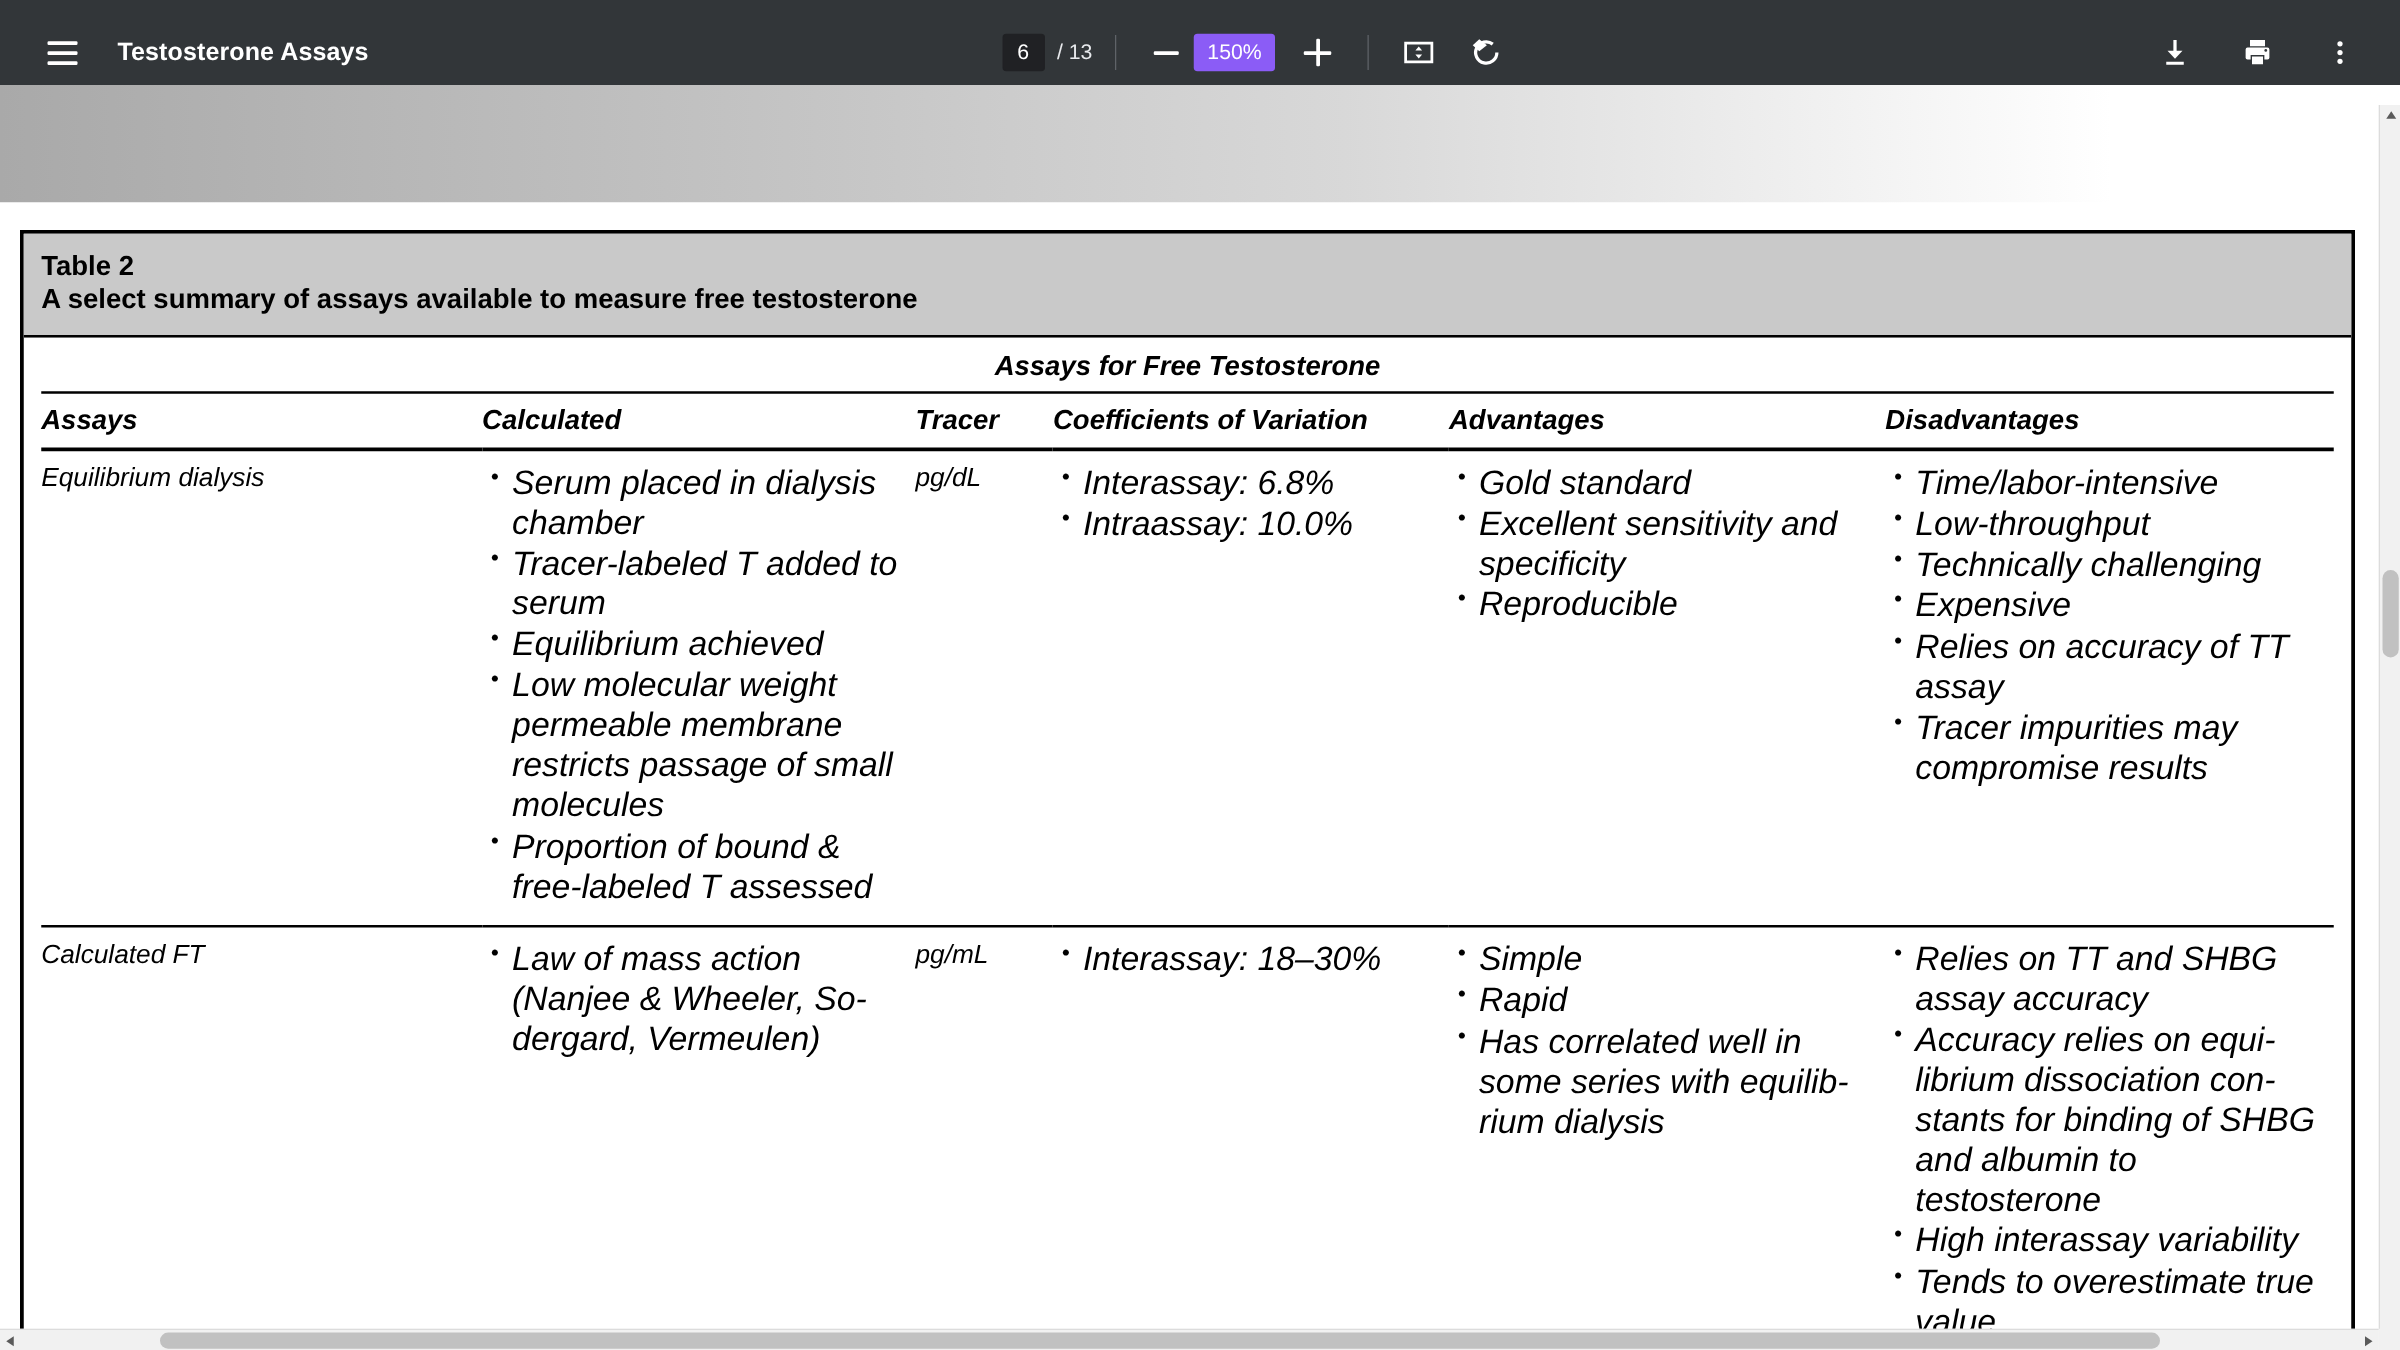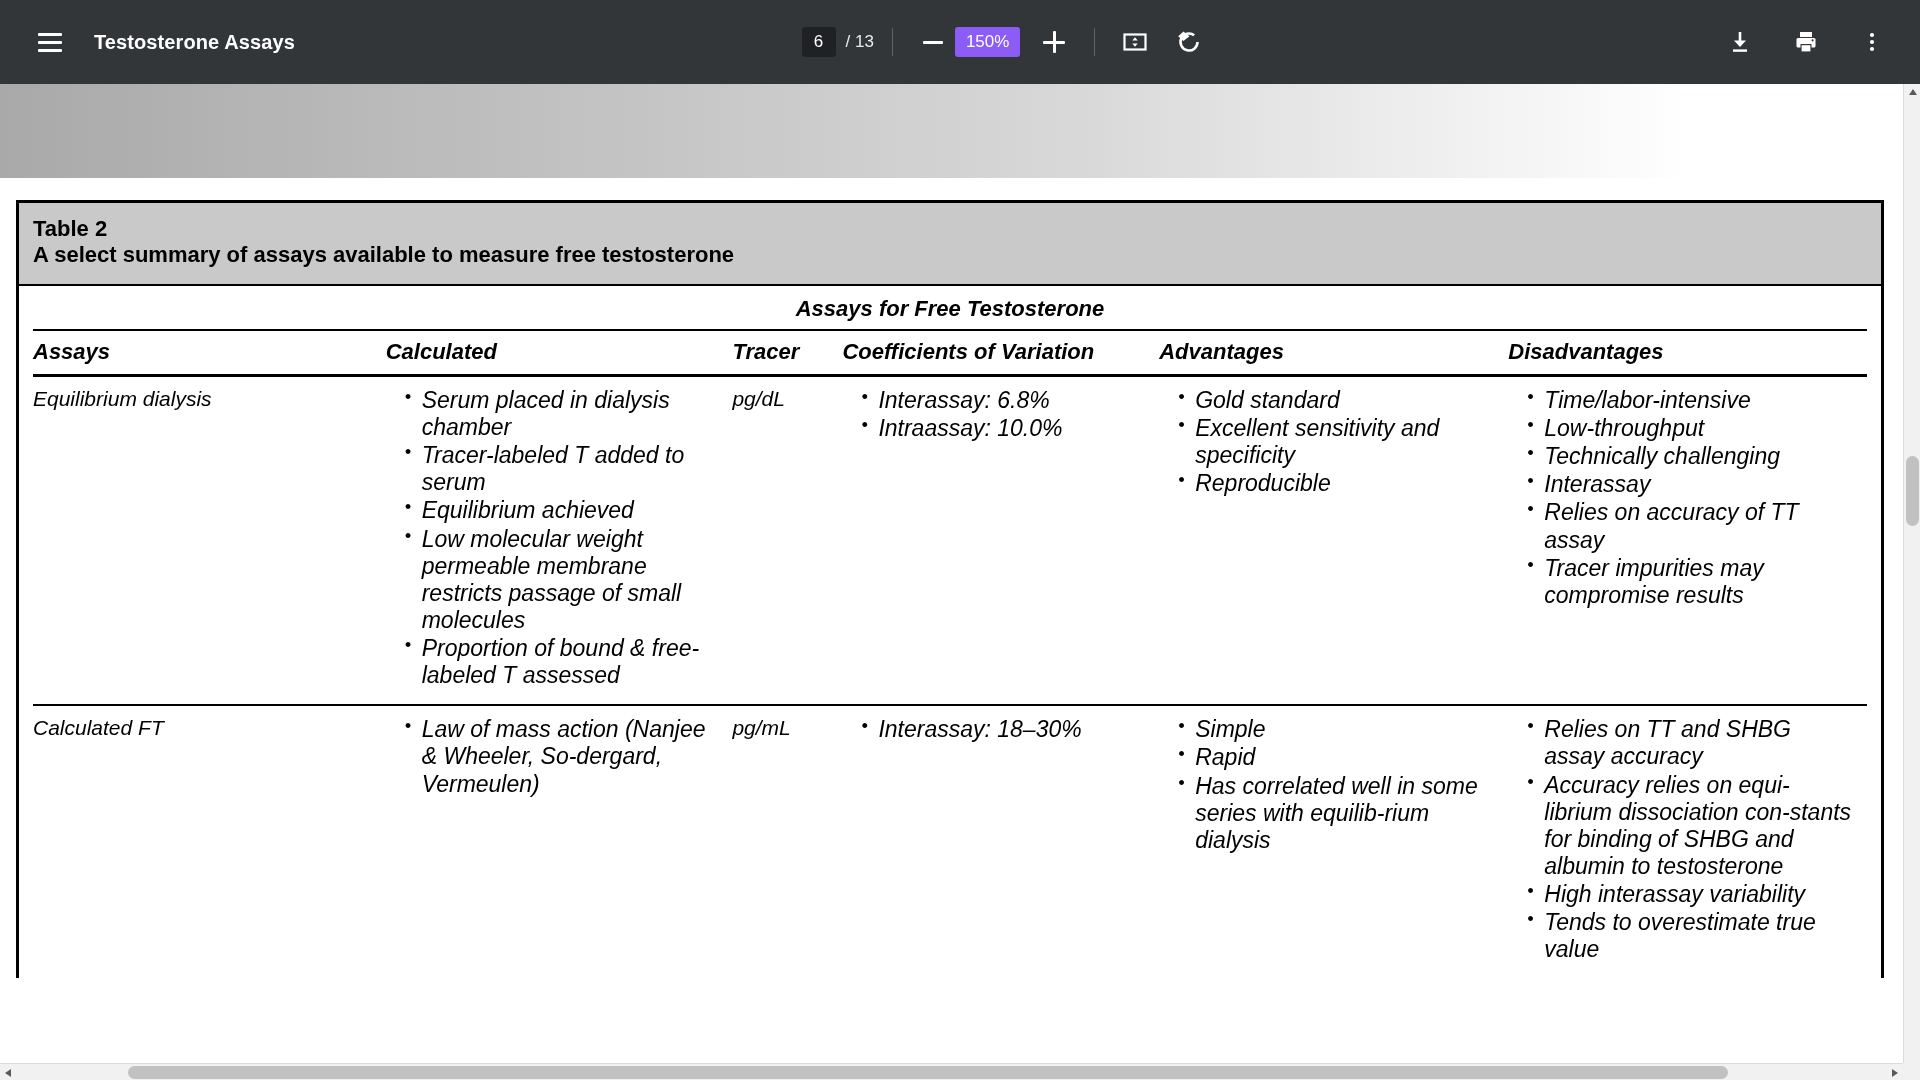--- a/index.html
+++ b/index.html
@@ -69,21 +69,21 @@
   .minus-glyph { width: 20px; height: 3px; background: #ffffff; border-radius: 1px; }
   .plus-glyph { position: relative; width: 22px; height: 22px; }
   .plus-glyph::before, .plus-glyph::after {
     content: ""; position: absolute; background: #ffffff; border-radius: 1px;
   }
   .plus-glyph::before { left: 0; top: 9.5px; width: 22px; height: 3px; }
   .plus-glyph::after { top: 0; left: 9.5px; height: 22px; width: 3px; }
 
   
   #viewer {
-    position: absolute; top: 84px; left: 0;
+    position: absolute; top: 68px; left: 0;
     width: 1920px; height: 996px;
     background: #ffffff;
     overflow: hidden;
   }
   
   #top-band {
     position: absolute; top: 0; left: 0;
     width: 1920px; height: 94px;
     background: linear-gradient(to right,
        #a9a9a9 0%, #b5b5b5 14%, #c5c5c5 34%, #d8d8d8 56%, #eeeeee 74%, #ffffff 88%, #ffffff 100%);
@@ -135,23 +135,23 @@
     padding: 10px 10px 14px 0;
     line-height: 1.18;
     border-top: 2px solid #000;
   }
   table.grid tr.first-data td { border-top: none; }
 
   .cell-plain { font-size: 21px; line-height: 1.18; }
   ul.bl { margin: 0; padding: 0 0 0 20px; list-style: none; }
   ul.bl li {
     position: relative;
-    margin: 0 0 1px 16px;
+    margin: 0 0 1px 4px;
     line-height: 1.18;
-    font-size: 23px;
+    font-size: 27px;
   }
   ul.bl li::before {
     content: "\2022";
     position: absolute;
     left: -17px; top: 0;
     font-size: 18px;
   }
 
   
   col.c0 { width: 295px; }
@@ -341,21 +341,21 @@
                   <li>Gold standard</li>
                   <li>Excellent sensitivity and specificity</li>
                   <li>Reproducible</li>
                 </ul>
               </td>
               <td>
                 <ul class="bl">
                   <li>Time/labor-intensive</li>
                   <li>Low-throughput</li>
                   <li>Technically challenging</li>
-                  <li>Interassay</li>
+                  <li>Expensive</li>
                   <li>Relies on accuracy of TT assay</li>
                   <li>Tracer impurities may compromise results</li>
                 </ul>
               </td>
             </tr>
 
             <tr>
               <td>
                 <span class="cell-plain">Calculated FT</span>
               </td>

